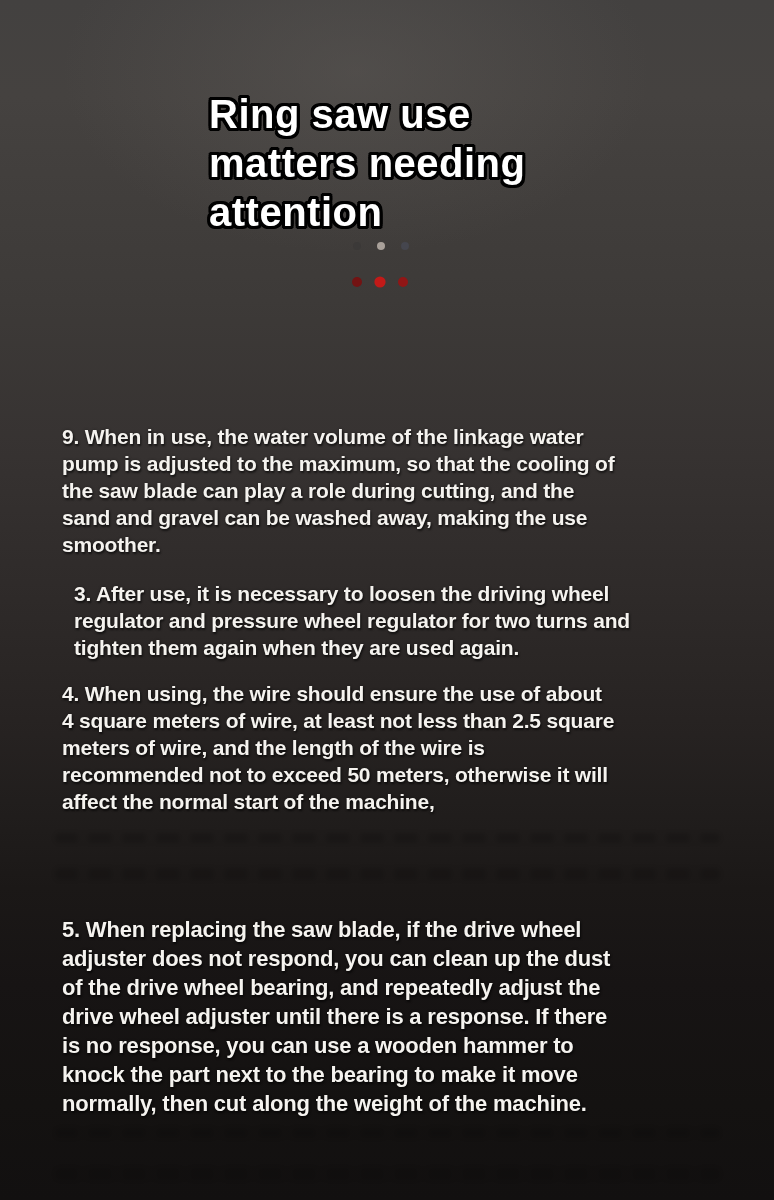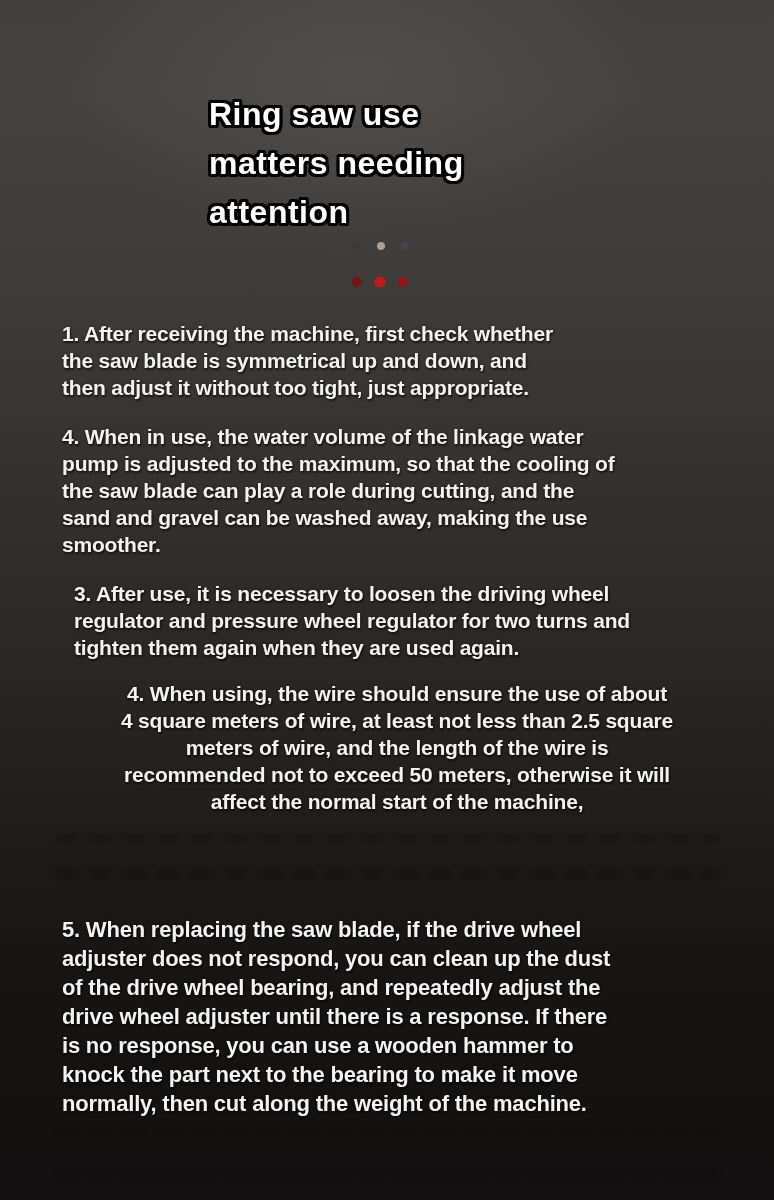--- a/index.html
+++ b/index.html
@@ -26,21 +26,21 @@
         #141211 92%,
         #121010 100%);
   }
 
   
   .title {
     position: absolute;
     left: 209px; top: 90px;
     margin: 0;
     width: 420px;
-    font-size: 32px;
+    font-size: 40px;
     font-weight: bold;
     line-height: 49px;
     letter-spacing: 0.5px;
     white-space: pre-line;
     color: #ffffff;
     text-shadow:
       3px 0 0 #000, -3px 0 0 #000, 0 3px 0 #000, 0 -3px 0 #000,
       2px 2px 0 #000, -2px 2px 0 #000, 2px -2px 0 #000, -2px -2px 0 #000,
       3px 2px 0 #000, -3px 2px 0 #000, 3px -2px 0 #000, -3px -2px 0 #000,
       2px 3px 0 #000, -2px 3px 0 #000, 2px -3px 0 #000, -2px -3px 0 #000;
@@ -71,21 +71,21 @@
     font-weight: bold;
     white-space: pre-line;
     letter-spacing: -0.2px;
     text-shadow: 1px 2px 2px rgba(0,0,0,0.55), 0 0 3px rgba(0,0,0,0.4);
   }
   .size-a { font-size: 21px; line-height: 27px; }
   .size-b { font-size: 22px; line-height: 29px; }
   .p1 { top: 320px; }
   .p2 { top: 423px; }
   .p3 { top: 580px; margin-left: 12px; }
-  .p4 { top: 680px; text-align: center; }
+  .p4 { top: 680px; }
   .p5 { top: 901px; width: 680px; margin-top: 14px; }
 
   
   .smudge {
     position: absolute;
     left: 55px;
     width: 665px;
     height: 10px;
     border-radius: 5px;
     background: repeating-linear-gradient(90deg,
@@ -112,25 +112,22 @@
     <span class="dot" style="background: rgb(169, 161, 154);"></span>
     <span class="dot" style="background: rgb(69, 70, 78);"></span>
   </div>
 
   <div class="dot-row dots-red">
     <span class="dot" style="background: rgb(115, 19, 19);"></span>
     <span class="dot mid" style="background: rgb(194, 26, 24);"></span>
     <span class="dot" style="background: rgb(144, 22, 22);"></span>
   </div>
 
-  <p class="para size-a p1" style="color: rgb(245, 243, 239);">1. After receiving the machine, first check whether
-the saw blade is symmetrical up and down, and
-then adjust it without too tight, just appropriate.</p>
 
-  <p class="para size-a p2" style="color: rgb(245, 243, 239);">4. When in use, the water volume of the linkage water
+  <p class="para size-a p2" style="color: rgb(245, 243, 239);">9. When in use, the water volume of the linkage water
 pump is adjusted to the maximum, so that the cooling of
 the saw blade can play a role during cutting, and the
 sand and gravel can be washed away, making the use
 smoother.</p>
 
   <p class="para size-a p3" style="color: rgb(245, 243, 239);">3. After use, it is necessary to loosen the driving wheel
 regulator and pressure wheel regulator for two turns and
 tighten them again when they are used again.</p>
 
   <p class="para size-a p4" style="color: rgb(245, 243, 239);">4. When using, the wire should ensure the use of about

